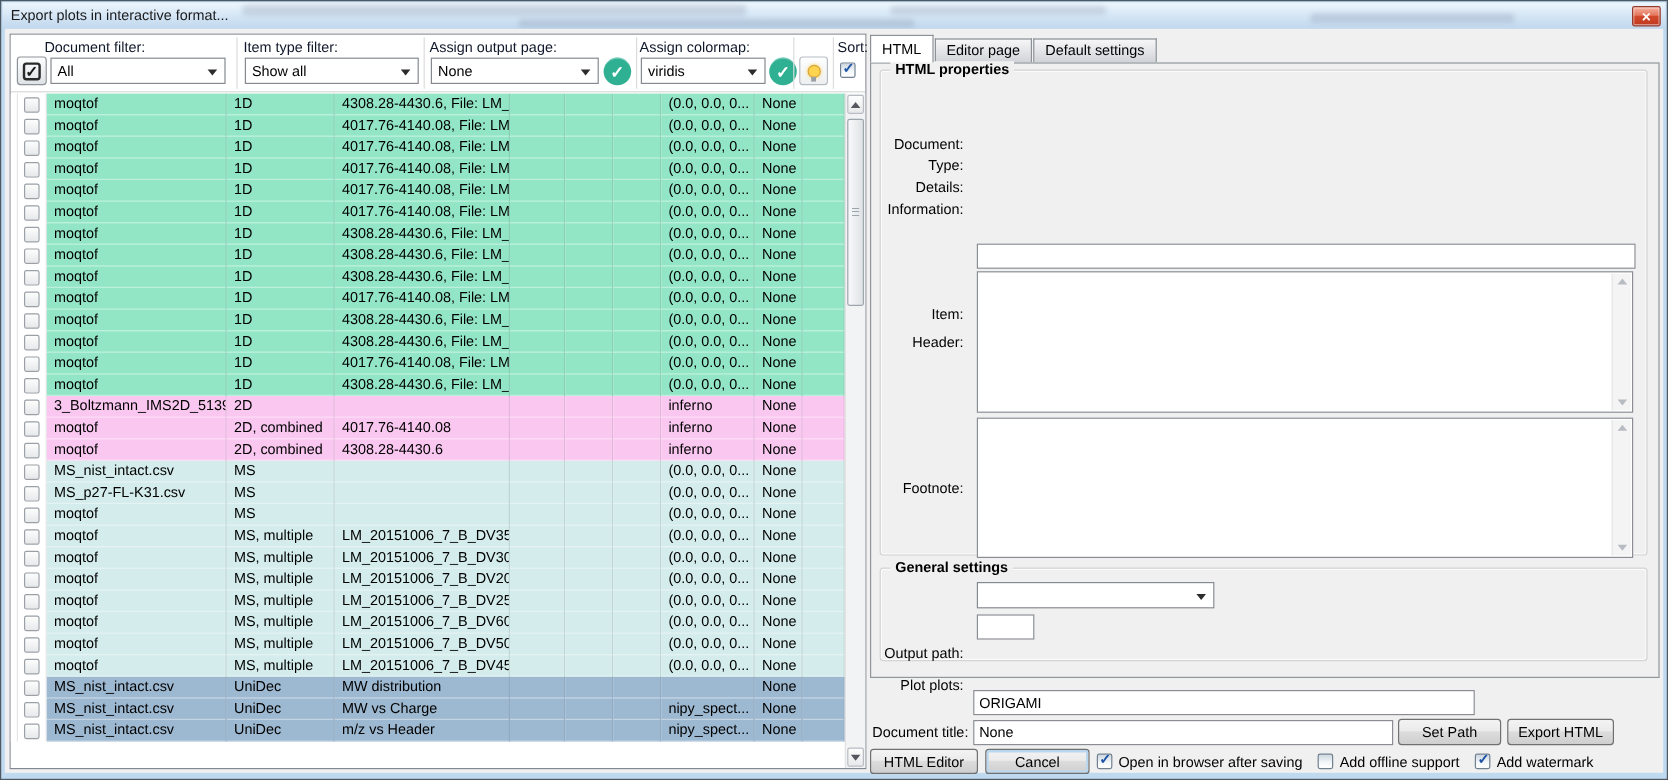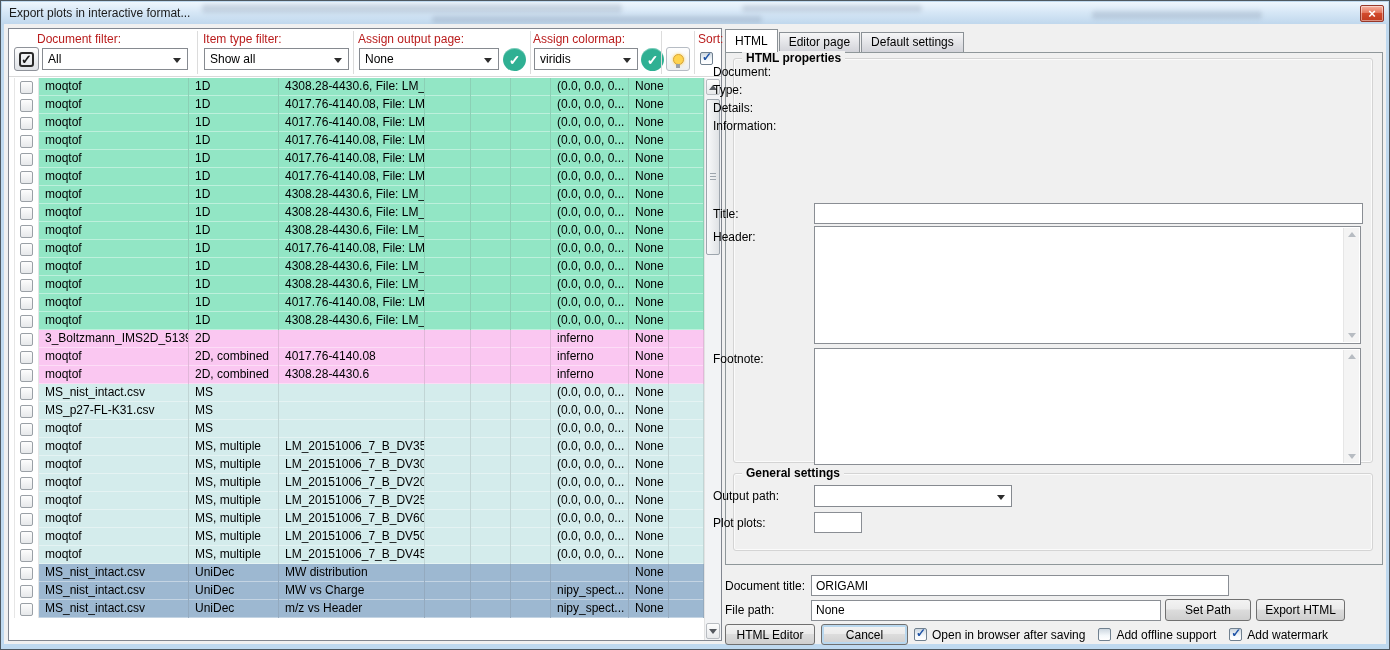--- a/index.html
+++ b/index.html
@@ -14,21 +14,21 @@
   .title-text { position:absolute; left:7px; top:4px; font-size:12px; color:#1a1a1a; white-space:nowrap; }
   .close-btn { position:absolute; right:4px; top:3px; width:24px; height:17px; border:1px solid #97382a; border-radius:2px;
     background:linear-gradient(180deg,#f6b2a1 0%,#e4765c 45%,#d24a2c 50%,#c03a1e 100%);
     box-shadow:inset 0 0 0 1px rgba(255,255,255,.45); color:#fff; font-size:13px; font-weight:bold;
     text-align:center; line-height:15px; cursor:default; }
   .client { position:absolute; left:3px; right:3px; top:23px; bottom:5px; background:#f0f0f0; }
 
   
   .left-panel { position:absolute; left:4px; top:4px; width:714px; height:613px; background:#fff; border:1px solid #828790; }
   .filterbar { position:absolute; left:0; top:0; right:0; height:48px; border-bottom:1px solid #d9d9d9; background:#fff; }
-  .flt-label { position:absolute; top:3px; font-size:12px; color:#b91c1c; white-space:nowrap;text-align:center; }
+  .flt-label { position:absolute; top:3px; font-size:12px; color:#0f172a; white-space:nowrap;text-align:center; }
   .vsep { position:absolute; top:2px; bottom:2px; width:1px; background:#dcdcdc; }
 
   .checkall-btn { position:absolute; left:5px; top:18px; width:25px; height:24px; border:1px solid #8e9299; border-radius:3px;
     background:linear-gradient(180deg,#fdfdfd,#eef0f2 50%,#dfe2e6); display:flex; align-items:center; justify-content:center; }
   .checkall-glyph { width:15px; height:15px; border:2px solid #2a2a2a; border-radius:3px; color:#1a1a1a;
     font-size:13px; font-weight:bold; line-height:11px; text-align:center; }
 
   .combo { position:absolute; top:19px; height:22px; border:1px solid #868a90; background:#fff; }
   .combo .val { position:absolute; left:5px; top:3px; font-size:12px; color:#000; white-space:nowrap; }
   .combo .arr { position:absolute; right:6px; top:9px; width:0; height:0;
@@ -77,21 +77,21 @@
   .tabbar { position:absolute; left:721px; top:6px; height:22px; display:flex; align-items:flex-end; }
   .tab { height:20px; margin-right:1px; padding:2px 9px 0 9px; font-size:12px; color:#000;
     border:1px solid #8b9196; border-bottom:none; background:linear-gradient(180deg,#f6f6f7,#e0e1e5 60%,#d2d3d9); }
   .tab.active { height:23px; background:#fff; position:relative; z-index:3; padding-top:4px; }
 
   .tabpanel { position:absolute; left:721px; top:28px; width:658px; height:513px; border:1px solid #8f979a; background:#f0f0f0; z-index:2; }
 
   .grpbox { position:absolute; border:1px solid #d4d4d4; border-radius:3px; box-shadow:inset 0 0 0 1px rgba(255,255,255,.7); }
   .grpbox > .grp-label { position:absolute; top:-8px; left:8px; background:#f0f0f0; padding:0 4px; font-size:12px; font-weight:bold; color:#000; }
 
-  .fld-label { position:absolute; font-size:12px; color:#000; text-align:left; white-space:nowrap; }
+  .fld-label { position:absolute; font-size:12px; color:#000; text-align:right; white-space:nowrap;margin-top:48px; }
   .txt-input { position:absolute; height:21px; border:1px solid #8a8e94; background:#fff; font-family:"Liberation Sans",sans-serif;
     font-size:12px; padding:0 4px; color:#000; }
   .txt-area { position:absolute; border:1px solid #8a8e94; background:#fff; }
   .ta-scroll { position:absolute; top:1px; bottom:1px; right:1px; width:16px; background:#f4f4f4; border-left:1px solid #e6e6e6; }
   .ta-scroll .t-up { position:absolute; top:4px; left:4px; width:0; height:0;
     border-left:4px solid transparent; border-right:4px solid transparent; border-bottom:5px solid #b7bcc2; }
   .ta-scroll .t-down { position:absolute; bottom:4px; left:4px; width:0; height:0;
     border-left:4px solid transparent; border-right:4px solid transparent; border-top:5px solid #b7bcc2; }
 
   .win-btn { border:1px solid #707070; border-radius:3px; font-family:"Liberation Sans",sans-serif; font-size:12px; color:#000;
@@ -653,21 +653,21 @@
 
         <span class="fld-label" style="right:569px;top:6px;width:90px;">Document:</span>
         <span class="fld-label" style="right:569px;top:24px;width:90px;">Type:</span>
         <span class="fld-label" style="right:569px;top:42px;width:90px;">Details:</span>
         <span class="fld-label" style="right:569px;top:60px;width:90px;">Information:</span>
         <span class="fld-label" style="left:80px;top:6px;text-align:left;"></span>
         <span class="fld-label" style="left:80px;top:24px;text-align:left;"></span>
         <span class="fld-label" style="left:80px;top:42px;text-align:left;"></span>
         <span class="fld-label" style="left:80px;top:60px;text-align:left;"></span>
 
-        <span class="fld-label" style="right:569px;top:148px;width:90px;">Title:</span>
+        <span class="fld-label" style="right:569px;top:148px;width:90px;">Item:</span>
         <input class="txt-input" style="left: 80px; top: 144px; width: 549px;" value="">
 
         <span class="fld-label" style="right:569px;top:171px;width:90px;">Header:</span>
         <div class="txt-area" style="left:80px;top:167px;width:547px;height:118px;">
           <div class="ta-scroll">
             <span class="t-up"></span>
             <span class="t-down"></span>
           </div>
         </div>
 

